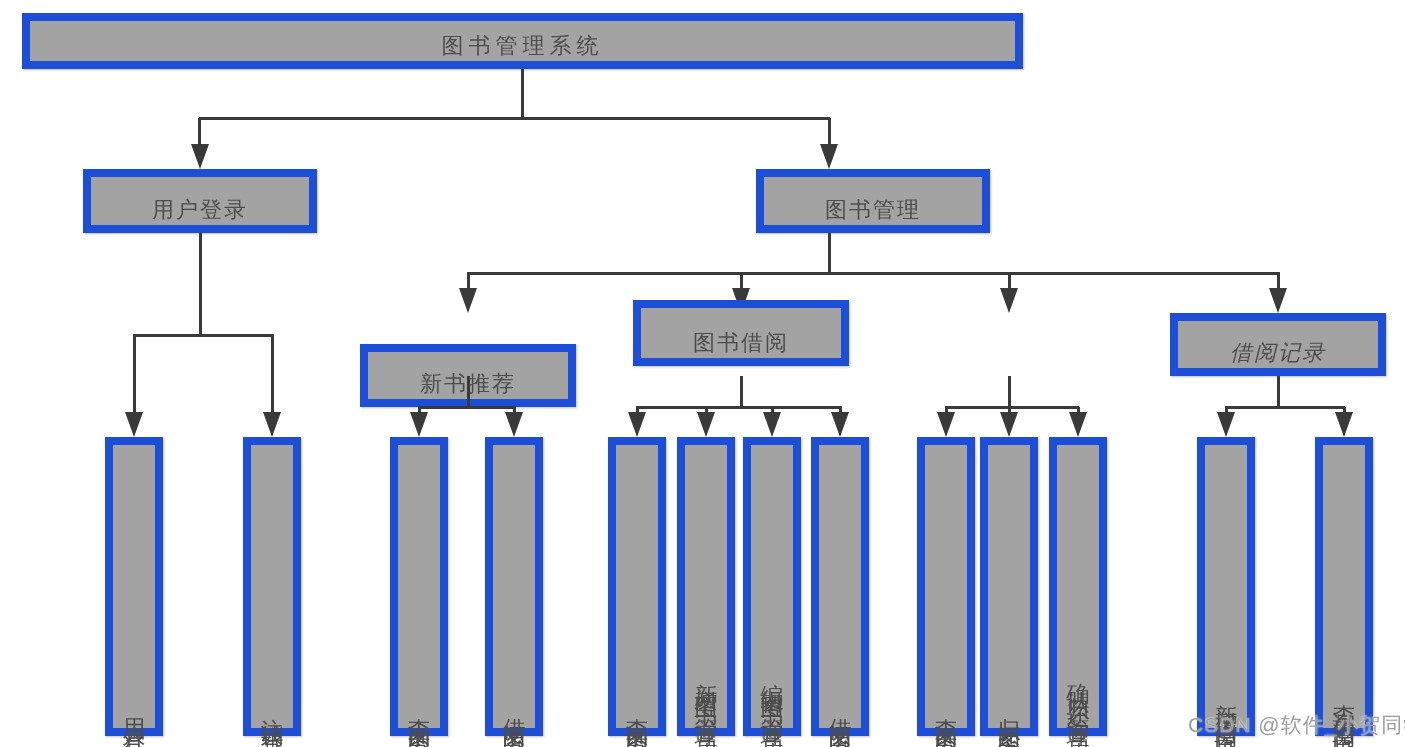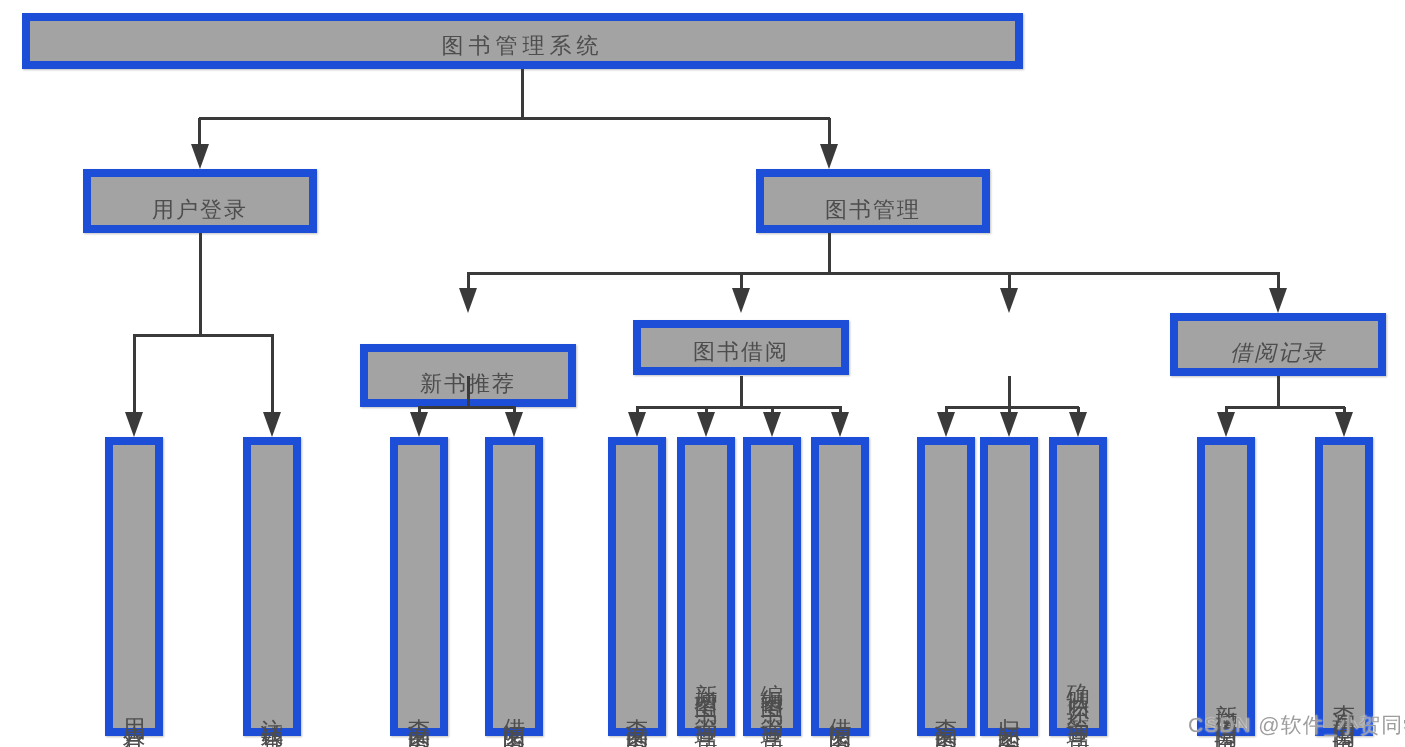--- a/index.html
+++ b/index.html
@@ -92,21 +92,21 @@
   <div class="vl" style="left:740px;  top:273px; height:17px;"></div>
   <div class="ah" style="left:732px;  top:288px;"></div>
   <div class="vl" style="left:1008px; top:273px; height:17px;"></div>
   <div class="ah" style="left:1000px; top:288px;"></div>
   <div class="vl" style="left:1277px; top:273px; height:17px;"></div>
   <div class="ah" style="left:1269px; top:288px;"></div>
 
   <div class="box" style="left:360px; top:313px; width:216px; height:63px;margin-top:31px;">
     <span>新书推荐</span>
   </div>
-  <div class="box" style="left:633px; top:320px; width:216px; height:55px;font-family:Liberation Mono, monospace;">
+  <div class="box" style="left:633px; top:300px; width:216px; height:66px;font-family:Liberation Mono, monospace;">
     <span>图书借阅</span>
   </div>
   <div class="box" style="left:1170px; top:313px; width:216px; height:63px;font-style:italic;">
     <span>借阅记录</span>
   </div>
 
   <div class="vl" style="left:467px; top:376px; height:31px;"></div>
   <div class="hl" style="left:418px; top:406px; width:98px;"></div>
   <div class="vl" style="left:418px; top:407px; height:7px;"></div>
   <div class="ah" style="left:410px; top:412px;"></div>

